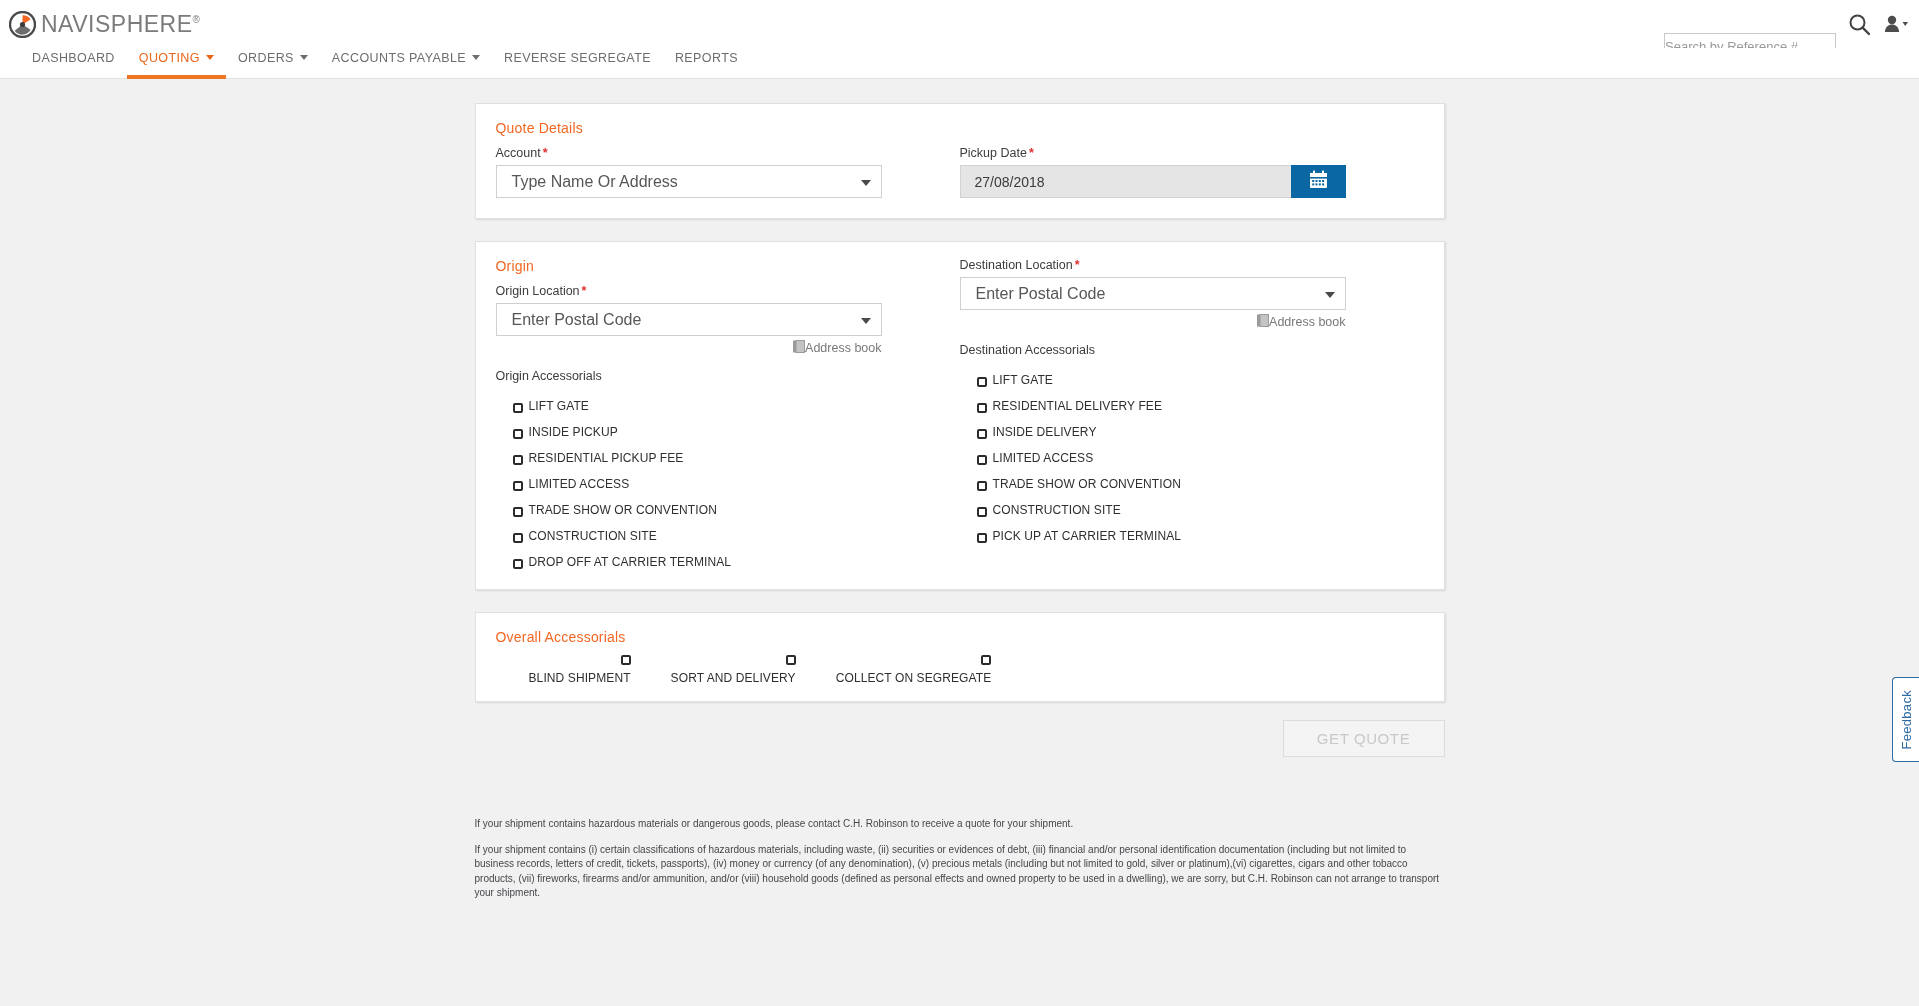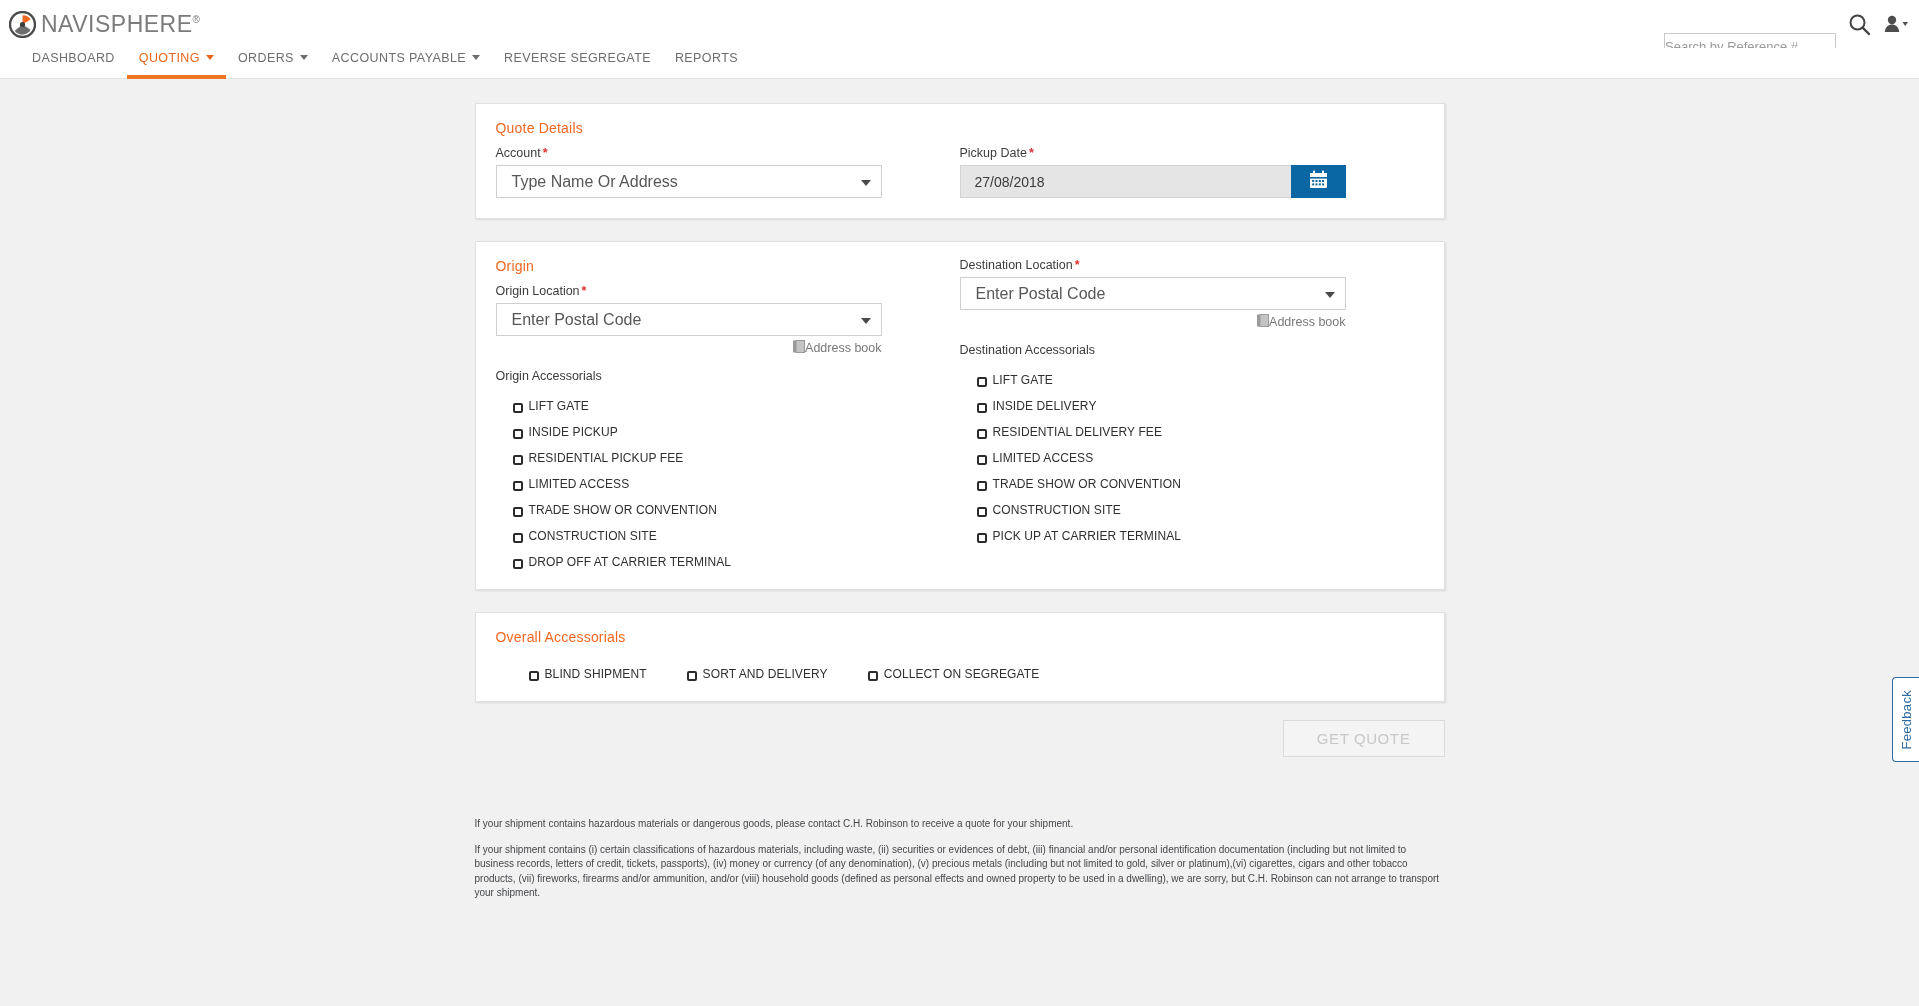--- a/index.html
+++ b/index.html
@@ -215,21 +215,21 @@
     flex: none;
     display: inline-block;
   }
 
   .overall-row {
     display: flex;
     padding-left: 33px;
     gap: 0;
     margin-top: 6px;
   }
-  .overall-row .acc-item { margin-right: 40px; }
+  .overall-row .acc-item { margin-right: 40px; flex-direction: column; }
 
   .getquote-wrap {
     display: flex;
     justify-content: flex-end;
     margin-top: -4px;
   }
   .getquote {
     width: 162px; height: 37px;
     background: #f4f4f4;
     border: 1px solid #dcdcdc;
@@ -451,25 +451,25 @@
             <span>Address book</span>
           </div>
           <div class="acc-title">Destination Accessorials</div>
           <div class="acc-list">
             <div class="acc-item">
               <span class="cbx"></span>
               <span>LIFT GATE</span>
             </div>
             <div class="acc-item">
               <span class="cbx"></span>
+              <span>RESIDENTIAL DELIVERY FEE</span>
+            </div>
+            <div class="acc-item">
+              <span class="cbx"></span>
               <span>INSIDE DELIVERY</span>
-            </div>
-            <div class="acc-item">
-              <span class="cbx"></span>
-              <span>RESIDENTIAL DELIVERY FEE</span>
             </div>
             <div class="acc-item">
               <span class="cbx"></span>
               <span>LIMITED ACCESS</span>
             </div>
             <div class="acc-item">
               <span class="cbx"></span>
               <span>TRADE SHOW OR CONVENTION</span>
             </div>
             <div class="acc-item">

